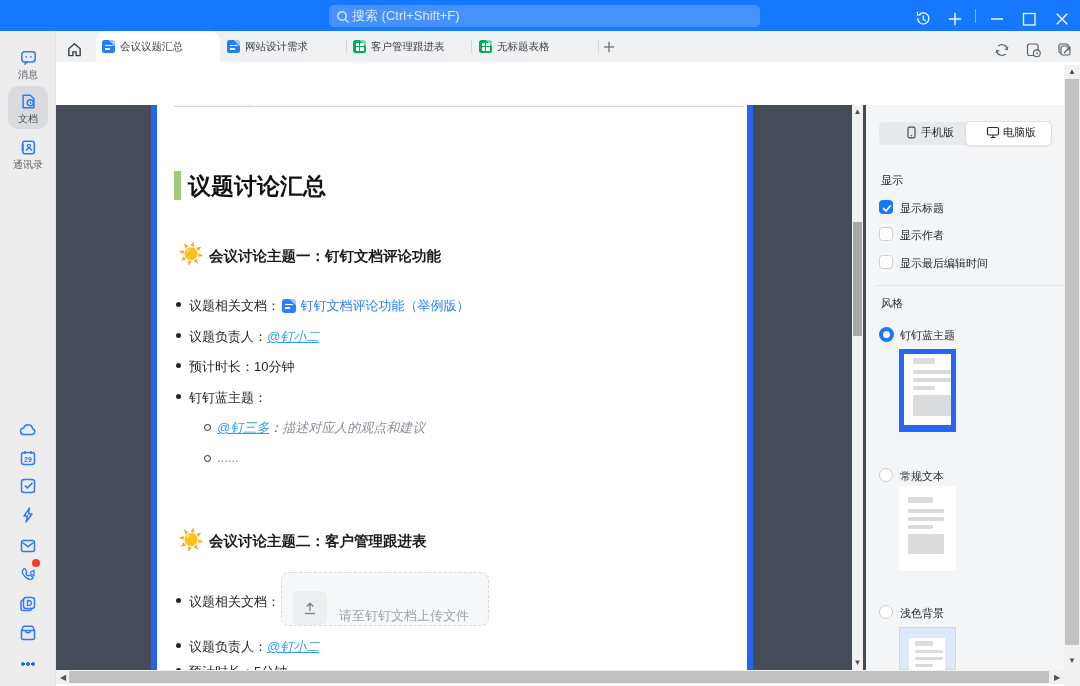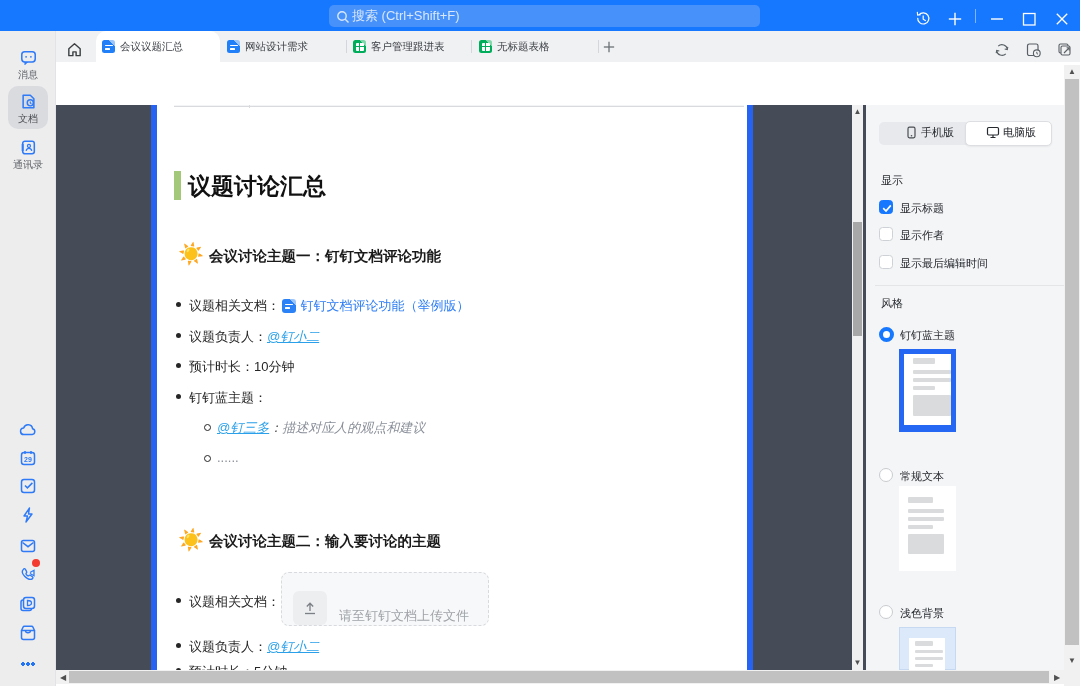--- a/index.html
+++ b/index.html
@@ -243,21 +243,21 @@
       <div class="abs sun" style="left:21px;top:137px;"></div>
       <div class="abs" style="left:52px;top:142px;font-size:14.5px;font-weight:bold;color:#1a1a1a;">会议讨论主题一：钉钉文档评论功能</div>
       <div class="abs li" style="top:192px;">议题相关文档：<span class="dicon"></span><span class="lnk">钉钉文档评论功能（举例版）</span></div>
       <div class="abs li" style="top:223px;">议题负责人：<span class="mn it">@钉小二</span></div>
       <div class="abs li" style="top:253px;text-align:center;">预计时长：10分钟</div>
       <div class="abs li" style="top:284px;">钉钉蓝主题：</div>
       <div class="abs li2" style="top:314px;"><span class="mn it">@钉三多</span><span class="it" style="color:#555;">：</span><span class="gr it">描述对应人的观点和建议</span></div>
       <div class="abs li2" style="top:345px;"><span class="gr">......</span></div>
 
       <div class="abs sun" style="left:21px;top:423px;"></div>
-      <div class="abs" style="left:52px;top:427px;font-size:14.5px;font-weight:bold;color:#1a1a1a;">会议讨论主题二：输入要讨论的主题</div>
+      <div class="abs" style="left:52px;top:427px;font-size:14.5px;font-weight:bold;color:#1a1a1a;">会议讨论主题二：客户管理跟进表</div>
       <div class="abs li" style="top:488px;">议题相关文档：</div>
       <div class="abs" id="upbox">
         <div id="uptile">
             <svg width="16" height="16" viewBox="0 0 16 16">
               <g fill="none" stroke="#7c7f85" stroke-width="1.3">
                 <path d="M8 11V3.5M4.8 6.5 8 3.2l3.2 3.3"></path>
                 <line x1="3" y1="13.5" x2="13" y2="13.5"></line>
               </g>
             </svg>
           </div>

